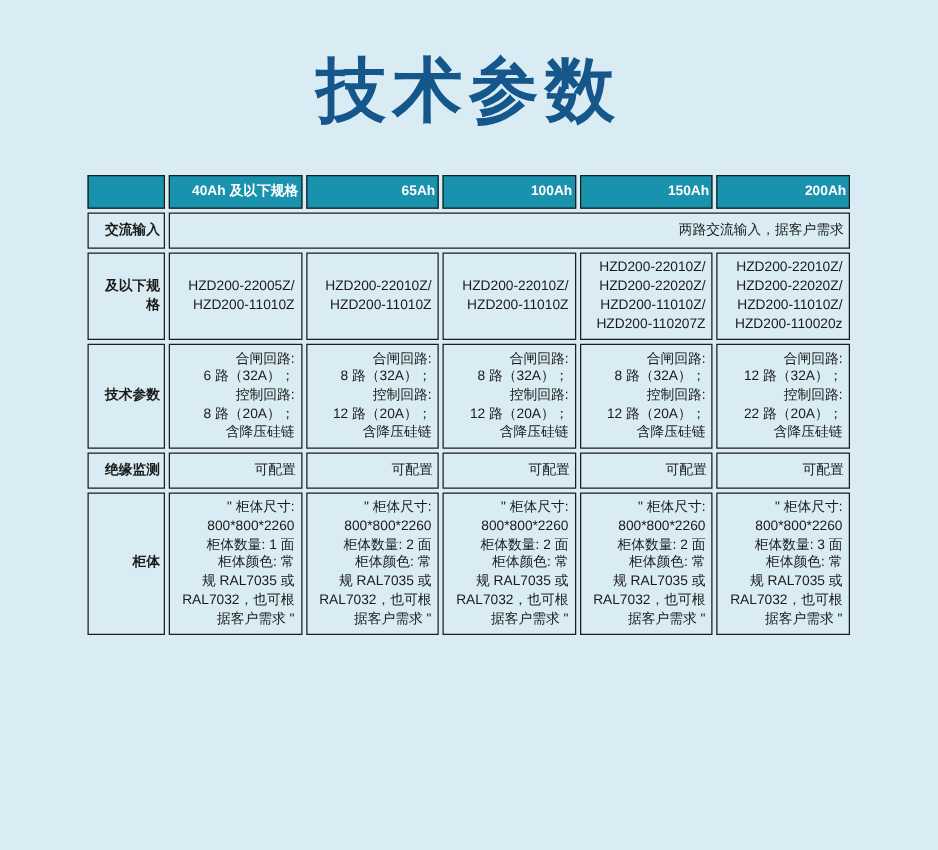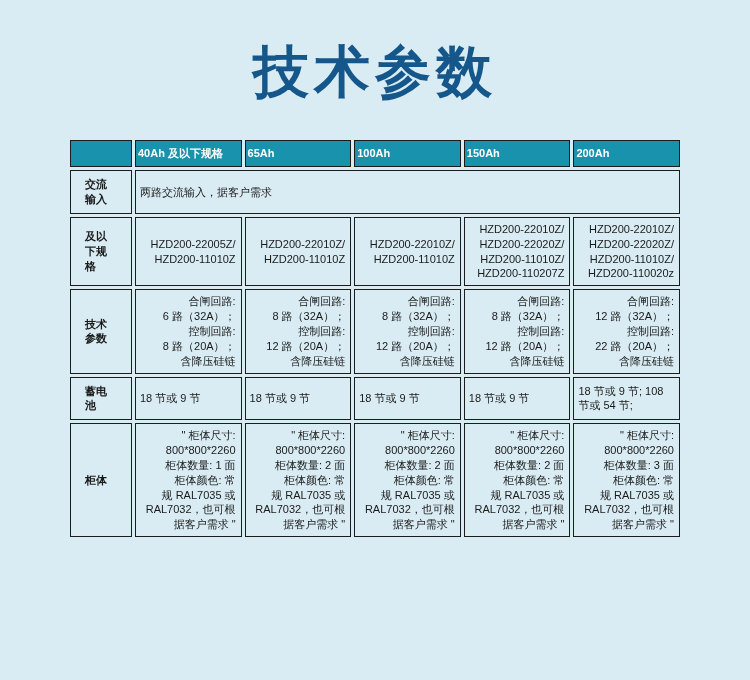--- a/index.html
+++ b/index.html
@@ -30,36 +30,36 @@
     border-collapse: separate;
     border-spacing: 3px;
     table-layout: fixed;
   }
   table.spec col.label-col { width: 62px; }
   table.spec th, table.spec td {
     border: 1px solid #1c1c1c;
     font-size: 11px;
     line-height: 1.35;
     color: #1a1a1a;
-    text-align: left;
+    text-align: right;
     vertical-align: middle;
     padding: 6px 4px;
     white-space: pre-line;
     word-wrap: break-word;
   }
   table.spec thead th {
     background: #1992ad;
     color: #ffffff;
     font-weight: bold;
     padding: 5px 2px;
     height: 24px;
   }
   table.spec td.rowlabel {
     font-weight: bold;
-    padding: 6px 14px;
+    padding: 6px 3px;
   }
   table.spec td.left {
     text-align: right;
     padding: 4px 5px;
   }
   table.spec tr.single td { height: 29px; }
 </style>
 </head>
 <body>
 
@@ -128,28 +128,27 @@
 8 路（32A）；
 控制回路:
 12 路（20A）；
 含降压硅链</td>
           <td class="left">合闸回路:
 12 路（32A）；
 控制回路:
 22 路（20A）；
 含降压硅链</td>
         </tr>
-        <tr>
-          <td class="rowlabel">蓄电池</td>
-          <td>18 节或 9 节</td>
-          <td>18 节或 9 节</td>
-          <td>18 节或 9 节</td>
-          <td>18 节或 9 节</td>
-          <td>18 节或 9 节; 108
-节或 54 节;</td>
+        <tr class="single">
+          <td class="rowlabel">绝缘监测</td>
+          <td>可配置</td>
+          <td>可配置</td>
+          <td>可配置</td>
+          <td>可配置</td>
+          <td>可配置</td>
         </tr>
         <tr>
           <td class="rowlabel">柜体</td>
           <td class="left">" 柜体尺寸:
 800*800*2260
 柜体数量: 1 面
 柜体颜色: 常
 规 RAL7035 或
 RAL7032，也可根
 据客户需求 "</td>

